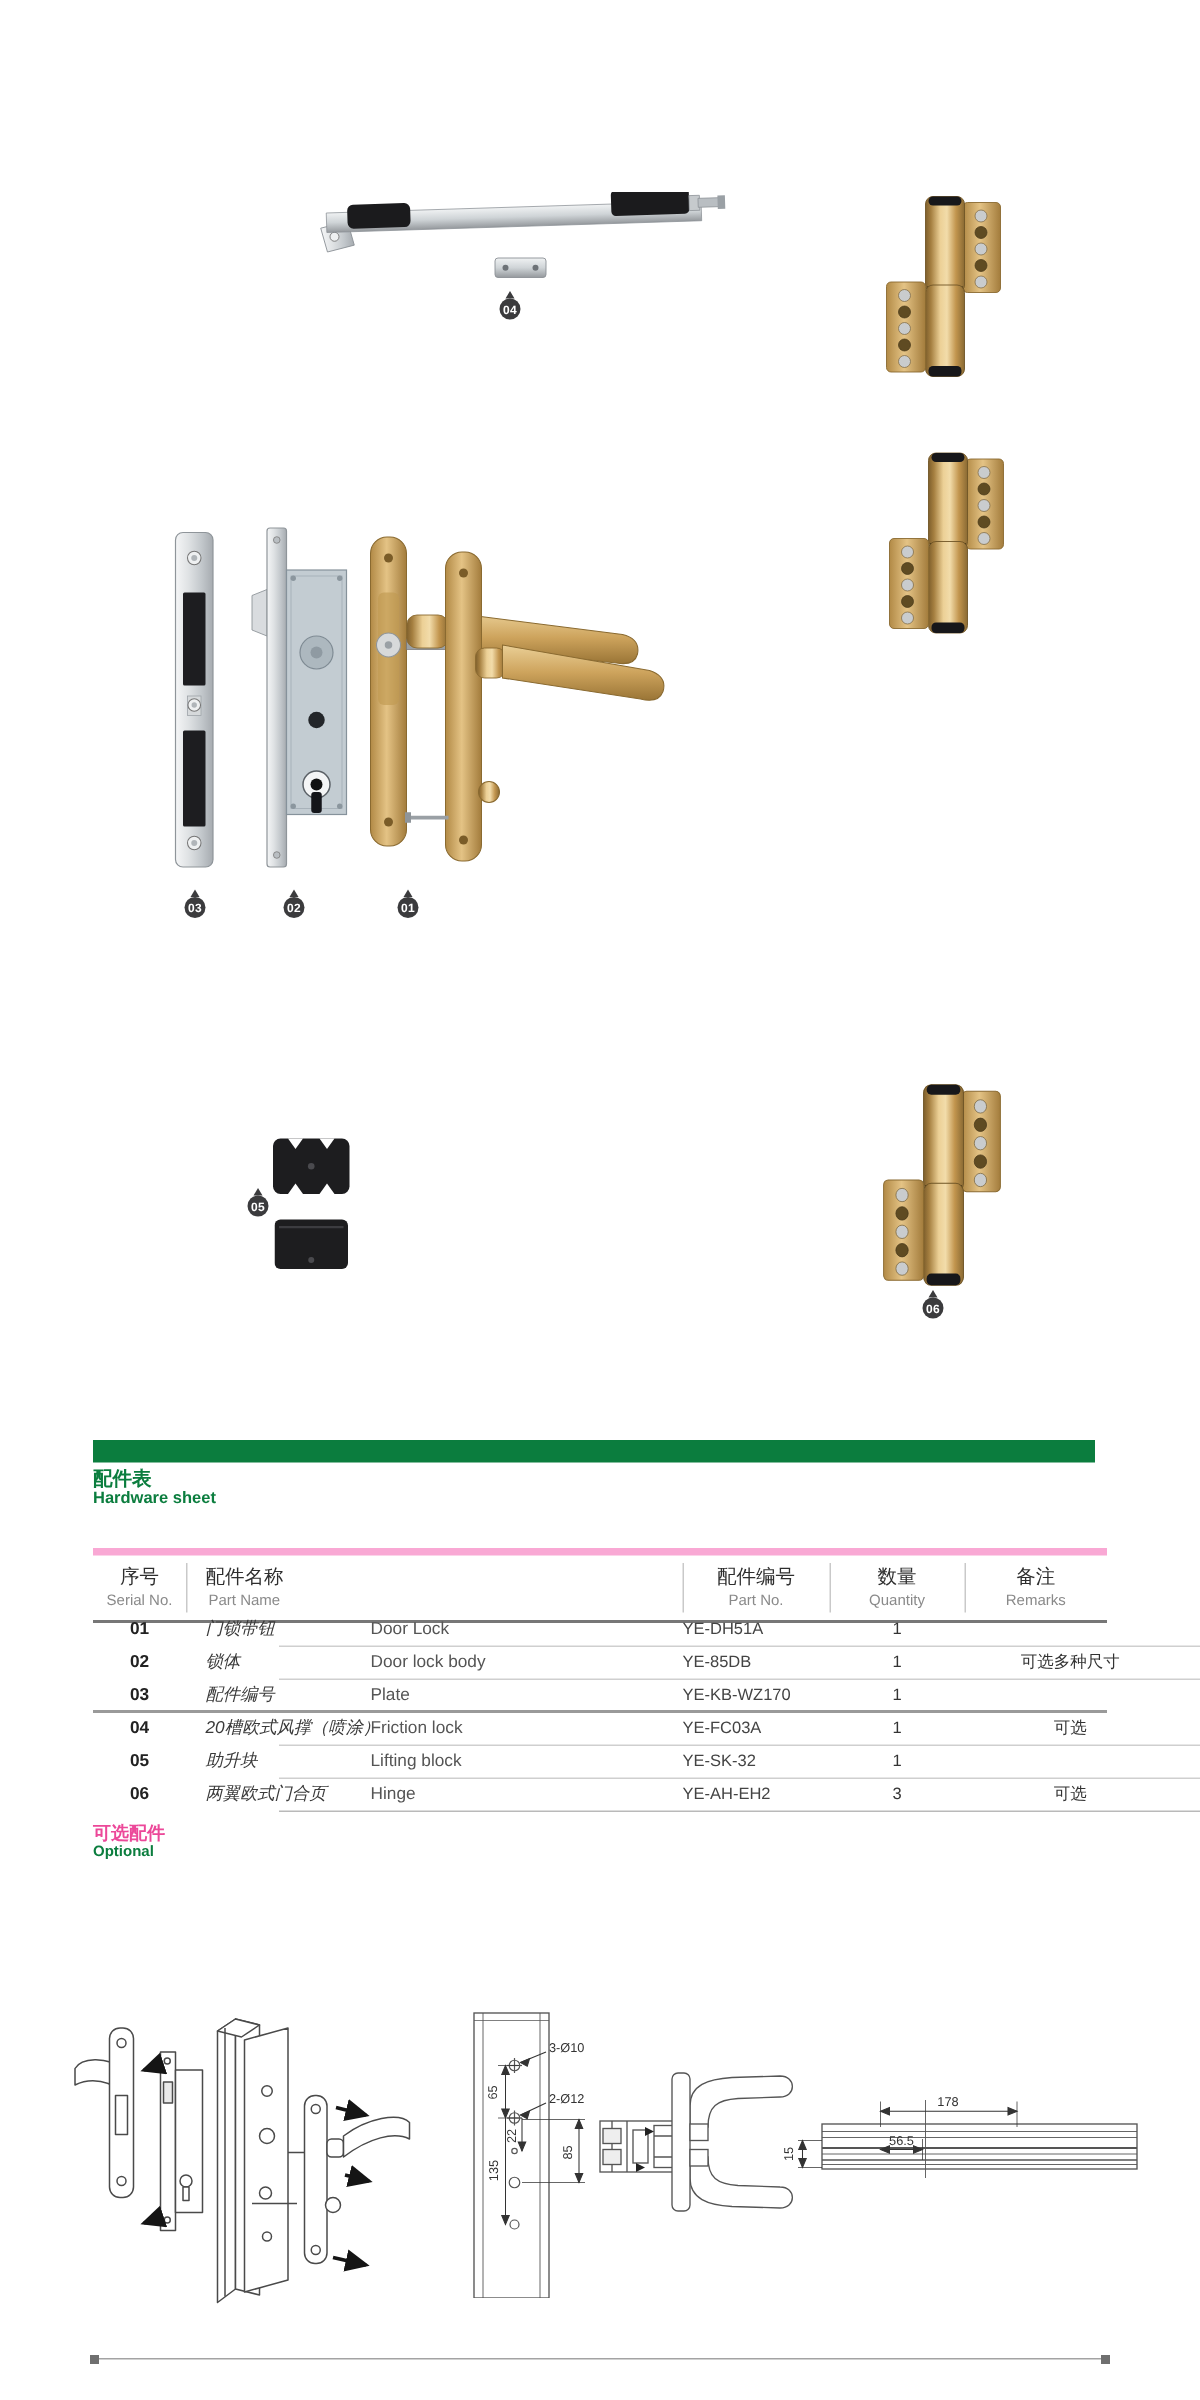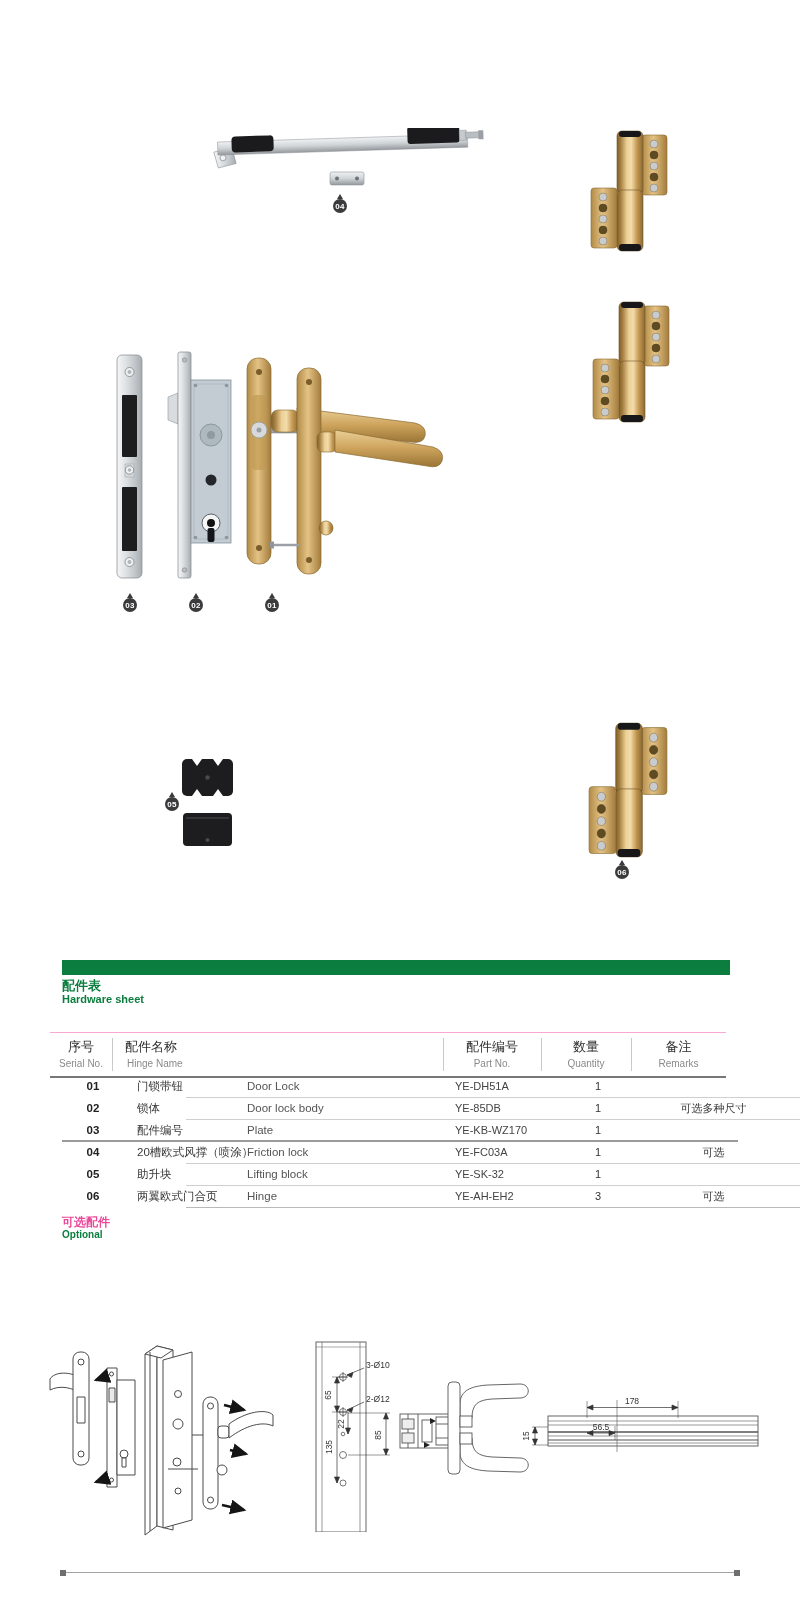--- a/index.html
+++ b/index.html
@@ -6,30 +6,30 @@
   #page{position:relative;width:800px;height:1600px;background:#fff;overflow:hidden;
         font-family:"Liberation Sans","DejaVu Sans",sans-serif;color:#333;padding-left:32px;}
   .abs{position:absolute;}
   
   .greenbar{position:absolute;left:62px;top:960px;width:668px;height:15px;background:#0b7d3e;}
   .sec-cn{position:absolute;left:62px;top:977px;font-size:13px;font-weight:bold;color:#0b7d3e;}
   .sec-en{position:absolute;left:62px;top:993px;font-size:11px;font-weight:bold;color:#0b7d3e;}
   .opt-cn{position:absolute;left:62px;top:1214px;font-size:12px;font-weight:bold;color:#ec4899;}
   .opt-en{position:absolute;left:62px;top:1229px;font-size:10px;font-weight:bold;color:#0b7d3e;}
   
-  .thead{position:absolute;left:50px;top:1032px;width:676px;height:43px;
-         border-top:1px solid #f9a8d4;border-bottom:2px solid #777;}
+  .thead{position:absolute;left:62px;top:1032px;width:676px;height:43px;
+         border-top:5px solid #f9a8d4;border-bottom:2px solid #777;}
   .hcell{position:absolute;text-align:center;}
   .hcn{font-size:13px;color:#2e2e2e;position:absolute;top:5px;width:100%;}
   .hen{font-size:10px;color:#8a8a8a;position:absolute;top:25px;width:100%;}
   .vsep{position:absolute;top:5px;height:33px;width:1px;background:#c9c9c9;}
   .trow{position:absolute;left:62px;width:676px;height:22px;line-height:22px;font-size:11.5px;}
   .trow span{position:absolute;top:0;white-space:nowrap;}
   .c-serial{left:0;width:62px;text-align:center;font-weight:bold;color:#222;}
-  .c-cn{left:75px;color:#3a3a3a;}
+  .c-cn{left:75px;color:#3a3a3a;font-style:italic;}
   .c-en{left:185px;color:#555;}
   .c-pn{left:393px;width:98px;text-align:left;color:#444;font-size:11px;}
   .c-qty{left:491px;width:90px;text-align:center;color:#333;font-size:11px;}
   .c-rm{left:604px;width:95px;text-align:center;color:#333;font-size:11px;}
   .rline{position:absolute;height:1px;background:#cfcfcf;left:186px;width:614px;}
   
   .marker{position:absolute;width:14px;height:14px;border-radius:50%;background:#3b3b3d;
           color:#fff;font-size:8px;font-weight:bold;display:flex;align-items:center;
           justify-content:center;letter-spacing:.3px;}
   .marker::before{content:"";position:absolute;top:-5px;left:50%;transform:translateX(-50%);
@@ -215,21 +215,21 @@
   <div class="sec-cn">配件表</div>
   <div class="sec-en">Hardware sheet</div>
 
   <div class="thead">
     <div class="hcell" style="left:0;width:62px">
       <div class="hcn">序号</div>
       <div class="hen">Serial No.</div>
     </div>
     <div class="hcell" style="left:62px;width:331px;text-align:left">
       <div class="hcn" style="left:13px">配件名称</div>
-      <div class="hen" style="left:15px">Hinge Name</div>
+      <div class="hen" style="left:15px">Part Name</div>
     </div>
     <div class="hcell" style="left:393px;width:98px">
       <div class="hcn">配件编号</div>
       <div class="hen">Part No.</div>
     </div>
     <div class="hcell" style="left:491px;width:90px">
       <div class="hcn">数量</div>
       <div class="hen">Quantity</div>
     </div>
     <div class="hcell" style="left:581px;width:95px">

